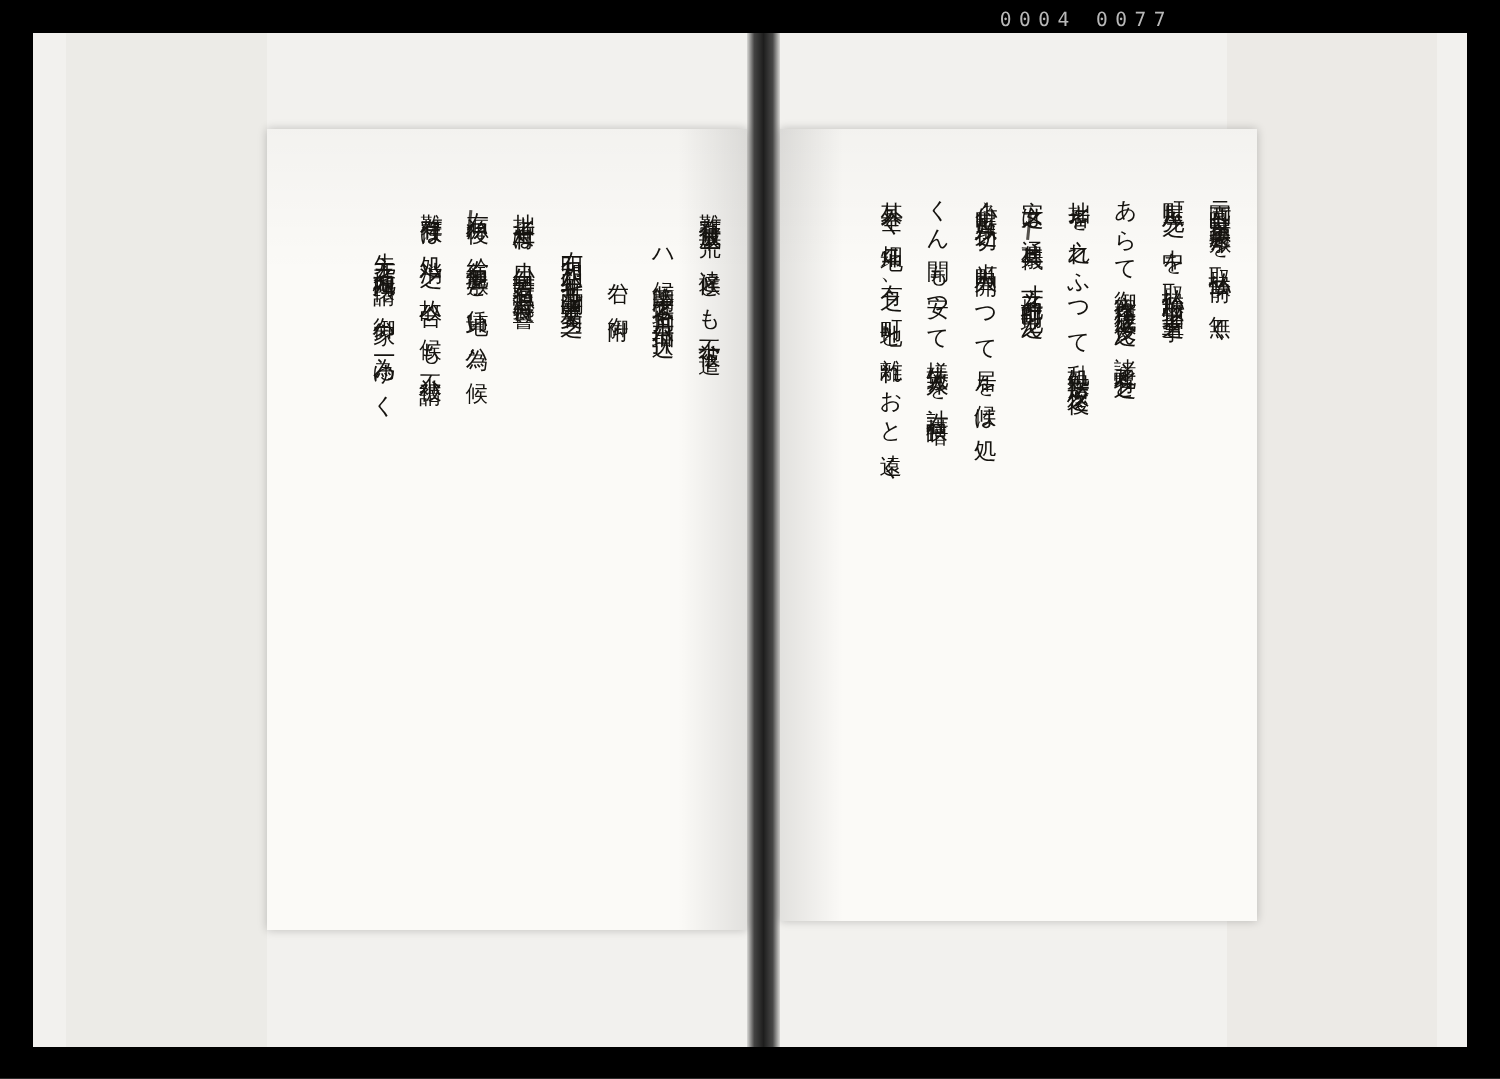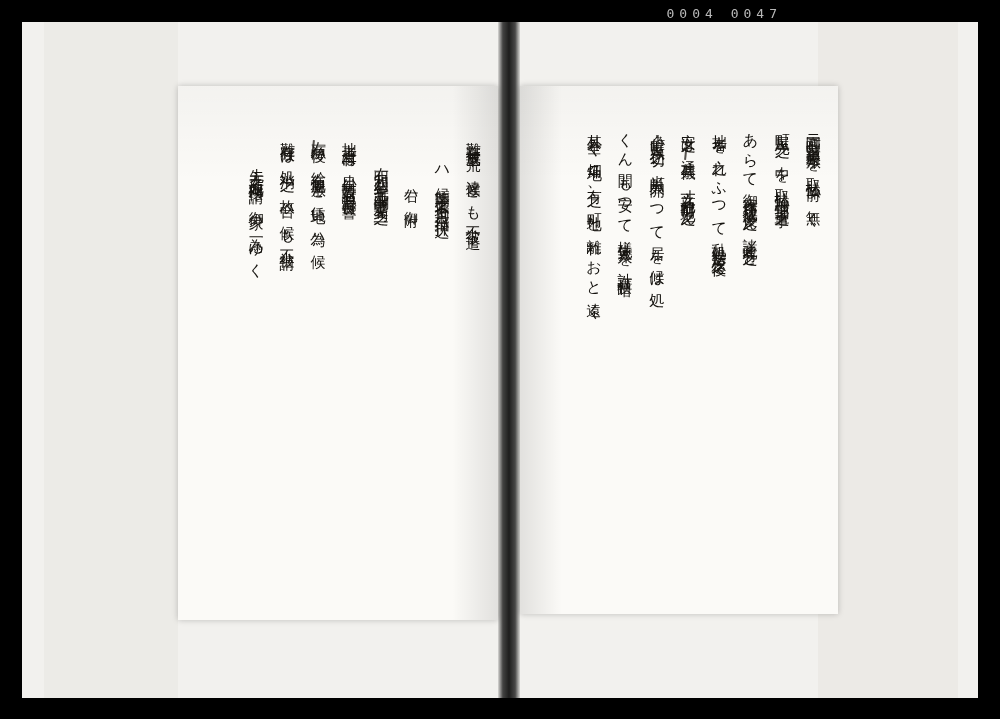--- a/index.html
+++ b/index.html
@@ -163,21 +163,21 @@
     left: 498px; top: 64px; width: 42px; height: 528px;
     background: linear-gradient(to left, rgba(0,0,0,0) 0%, rgba(0,0,0,0.10) 100%);
     pointer-events: none;
   }
 </style>
 </head>
 <body>
 
 <div id="page">
 
-  <div class="frame-number">0004  0047</div>
+  <div class="frame-number">0004  0077</div>
 
   <div class="spread">
 
     <div class="book-edge-left"></div>
     <div class="book-edge-right"></div>
 
     <div class="leaf leaf-left"></div>
     <div class="leaf leaf-right"></div>
 
     <div class="curl-left"></div>

